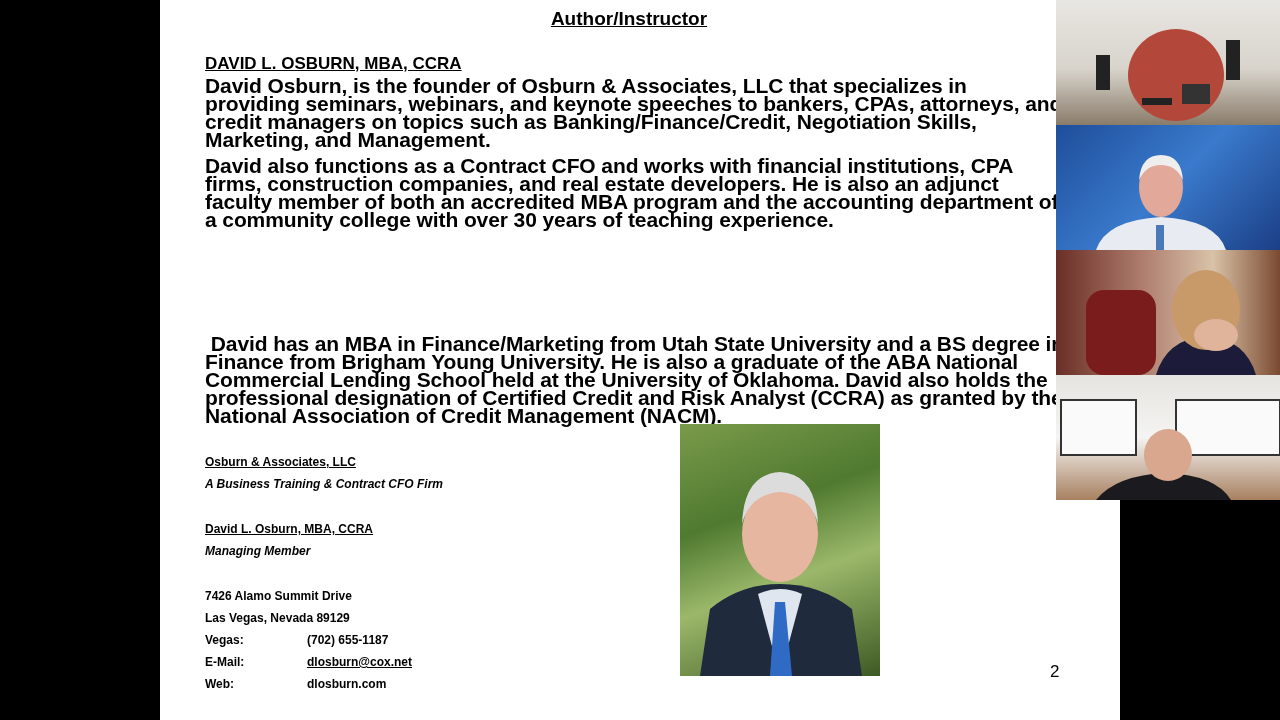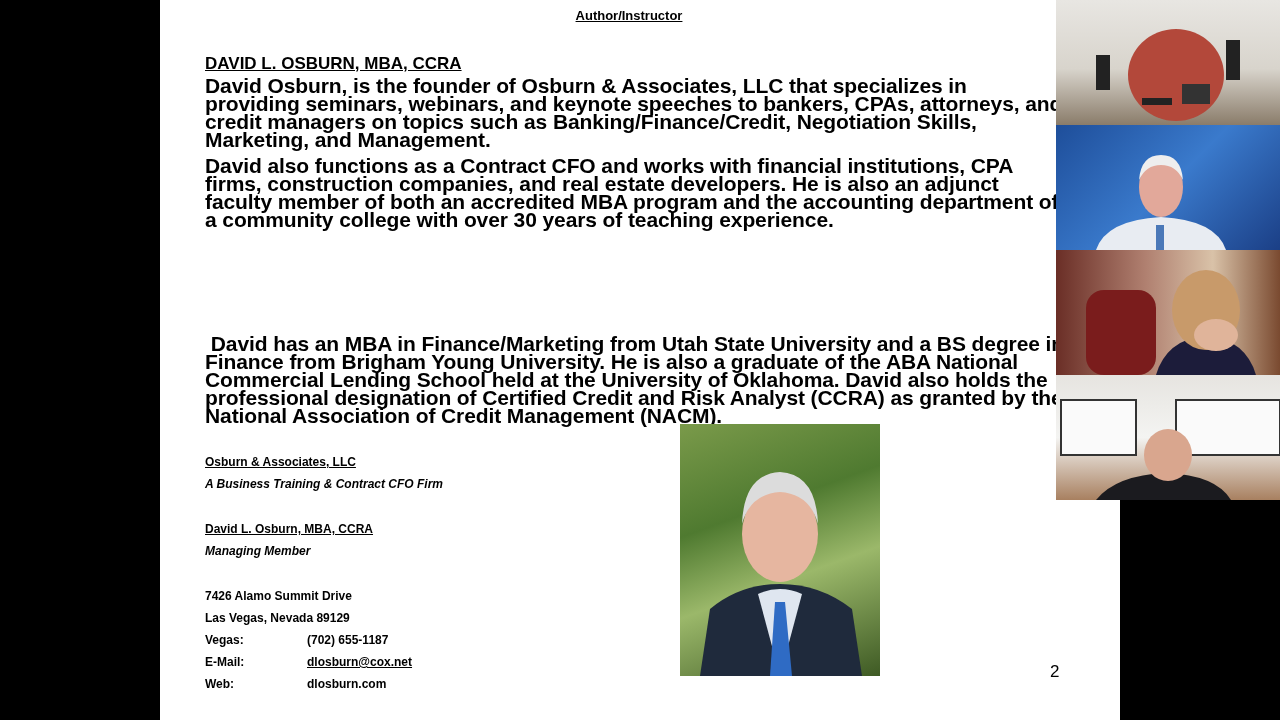--- a/index.html
+++ b/index.html
@@ -3,21 +3,21 @@
 <meta charset="utf-8">
 <style>
   html, body { margin:0; padding:0; }
   body { width:1280px; height:720px; background:#000; position:relative; overflow:hidden;
          font-family:"Liberation Sans", sans-serif; color:#000; }
   .left-bar { position:absolute; left:0; top:0; width:160px; height:720px; background:#000; }
   .slide { position:absolute; left:160px; top:0; width:960px; height:720px; background:#fff; }
   .right-black { position:absolute; left:1120px; top:500px; width:160px; height:220px; background:#000; }
 
   .title { position:absolute; left:0; top:8px; width:938px; text-align:center;
-           font-weight:bold; font-size:13px; text-decoration:underline; }
+           font-weight:bold; font-size:19px; text-decoration:underline; }
   .body-text { position:absolute; left:45px; width:860px; font-weight:bold; font-size:21px;
                line-height:18px; letter-spacing:-0.1px; }
   .name-heading { position:absolute; left:45px; top:54px; font-weight:bold; font-size:17px; text-decoration:underline; }
   .p1 { top:77px; }
   .p2 { top:157px; }
   .p3 { top:256px; }
   .p4 { top:335px; }
 
   .contact { position:absolute; left:45px; font-weight:bold; font-size:12px; line-height:22px; }
   .u { text-decoration:underline; }

